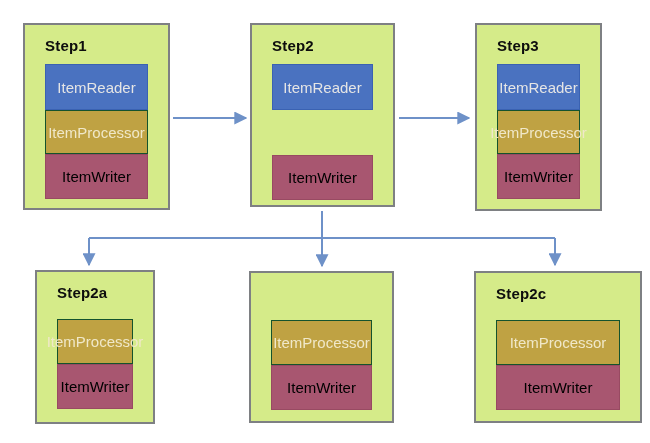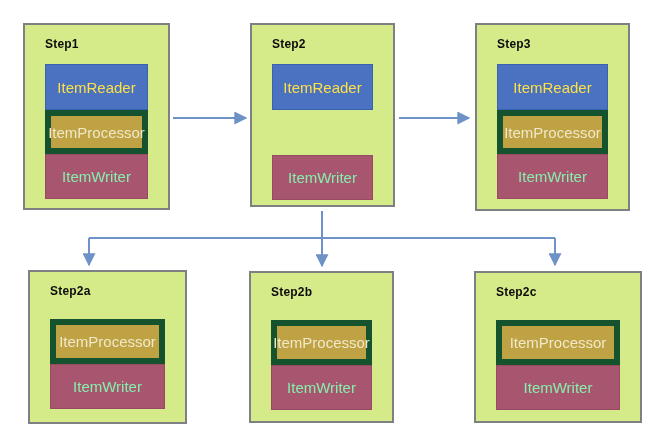--- a/index.html
+++ b/index.html
@@ -12,56 +12,56 @@
   }
   .node{
     position:absolute;
     background:#d5eb89;
     border:2px solid #7e8083;
     box-sizing:border-box;
   }
   .node-title{
     position:absolute;
     left:20px;top:12px;
-    font-size:12px;
+    font-size:15px;
     font-weight:bold;
     color:#0d0d0d;
     letter-spacing:0.2px;
   }
   .block{
     position:absolute;
     left:20px;right:20px;
     height:45px;
     display:flex;
     align-items:center;
     justify-content:center;
     font-size:15px;
     box-sizing:border-box;
   }
   .block.reader{
     background:#4a72c0;
     border:1px solid #3a62b2;
-    color:#fde047;
+    color:#e5e5e5;
   }
   .block.processor{
     background:#bfa243;
-    border:6px solid #14532d;
+    border:1px solid #14532d;
     color:#f0e8c9;
   }
   .block.writer{
     background:#a85670;
     border:1px solid #984a62;
-    color:#86efac;
+    color:#000000;
   }
   
   #n-step1{left:23px;top:23px;width:147px;height:187px;}
   #n-step2{left:250px;top:23px;width:145px;height:184px;}
-  #n-step3{left:475px;top:23px;width:155px;height:188px;}
+  #n-step3{left:475px;top:23px;width:127px;height:188px;}
   
-  #n-step2a{left:28px;top:270px;width:159px;height:154px;}
+  #n-step2a{left:35px;top:270px;width:120px;height:154px;}
   #n-step2b{left:249px;top:271px;width:145px;height:152px;}
   #n-step2c{left:474px;top:271px;width:168px;height:152px;}
   
   .stack3 .reader{top:39px;height:46px;}
   .stack3 .processor{top:85px;height:44px;}
   .stack3 .writer{top:129px;height:45px;}
   
   .stack-rw .reader{top:39px;height:46px;}
   .stack-rw .writer{top:130px;height:45px;}
   
@@ -115,21 +115,20 @@
     <div class="block writer">ItemWriter</div>
   </div>
 
   <div class="node stack-pw" id="n-step2a">
     <div class="node-title">Step2a</div>
     <div class="block processor">ItemProcessor</div>
     <div class="block writer">ItemWriter</div>
   </div>
 
   <div class="node stack-pw" id="n-step2b">
-    <div class="node-title">Step2b</div>
     <div class="block processor">ItemProcessor</div>
     <div class="block writer">ItemWriter</div>
   </div>
 
   <div class="node stack-pw" id="n-step2c">
     <div class="node-title">Step2c</div>
     <div class="block processor">ItemProcessor</div>
     <div class="block writer">ItemWriter</div>
   </div>
 

